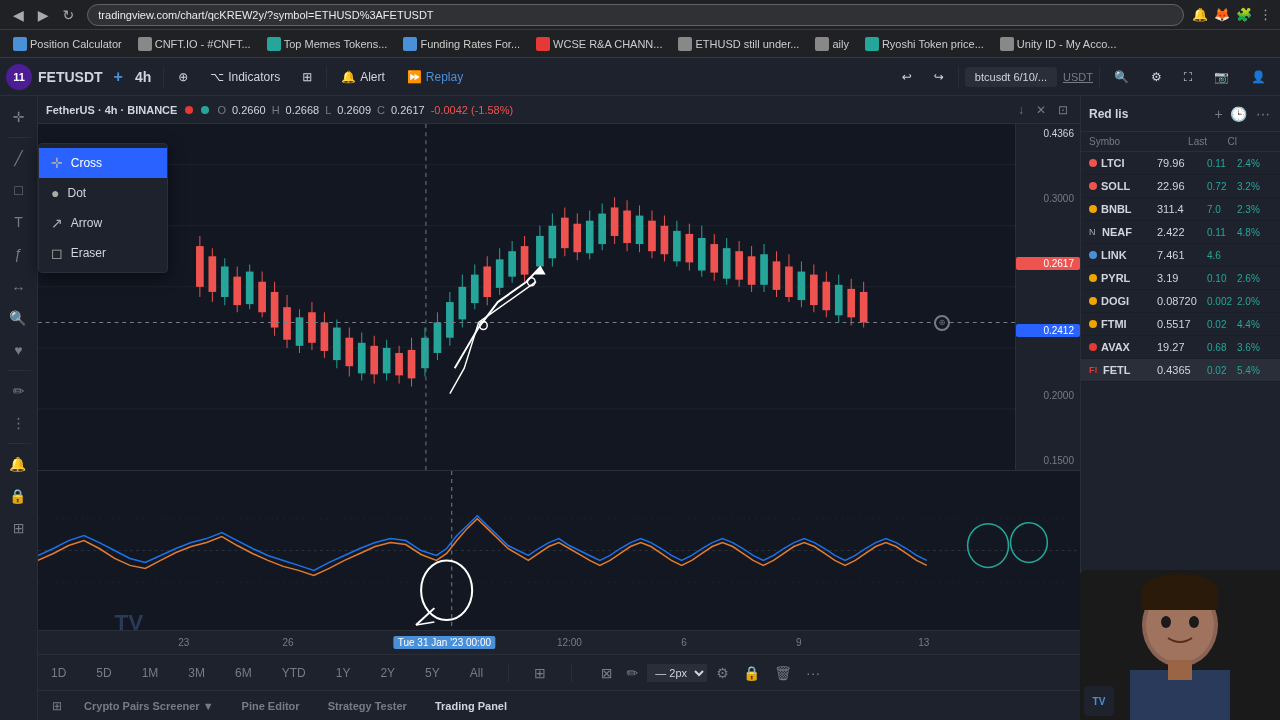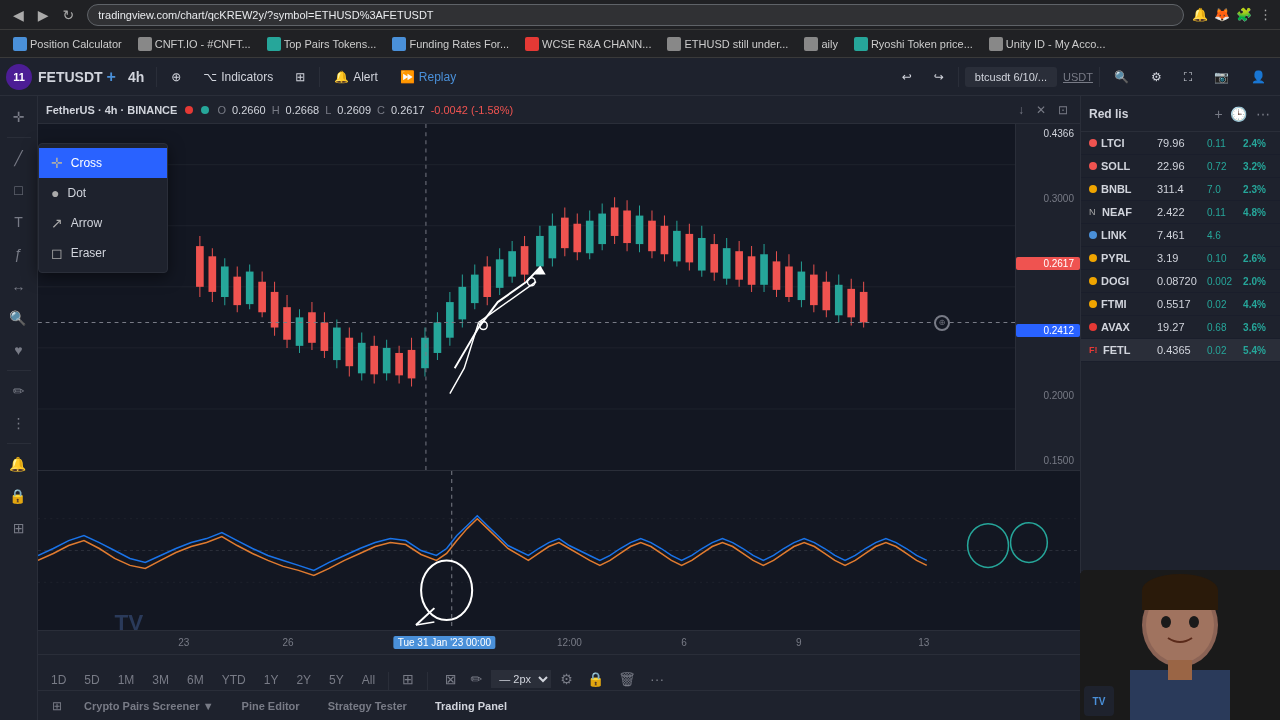--- a/index.html
+++ b/index.html
@@ -41,21 +41,21 @@
     .tv-top-bar {
       height: 38px;
       background: #1e222d;
       display: flex;
       align-items: center;
       padding: 0 6px;
       gap: 6px;
       border-bottom: 1px solid #2a2e39;
     }
     .tv-top-bar .avatar { width: 26px; height: 26px; border-radius: 50%; background: #4c1d95; display: flex; align-items: center; justify-content: center; font-size: 11px; font-weight: bold; color: #fff; flex-shrink: 0; }
-    .tv-symbol { font-size: 14px; font-weight: bold; color: #d1d4dc; display: flex; align-items: center; gap: 4px; cursor: pointer; }
+    .tv-symbol { font-size: 14px; font-weight: bold; color: #d1d4dc; display: flex; align-items: center; gap: 11px; cursor: pointer; }
     .tv-symbol .plus-icon { color: #4a90d9; font-size: 16px; }
     .tv-timeframe { background: none; border: none; color: #d1d4dc; font-size: 14px; font-weight: bold; cursor: pointer; padding: 3px 6px; border-radius: 3px; }
     .tv-sep { width: 1px; height: 20px; background: #2a2e39; }
     .tv-btn { display: flex; align-items: center; gap: 4px; background: none; border: none; color: #d1d4dc; font-size: 12px; cursor: pointer; padding: 4px 8px; border-radius: 3px; }
     .tv-btn.active { color: #4a90d9; }
     .tv-right { margin-left: auto; display: flex; align-items: center; gap: 6px; }
     .tv-account-btn { background: #2a2e39; border: none; color: #d1d4dc; font-size: 11px; padding: 4px 10px; border-radius: 3px; cursor: pointer; }
 
     
     .main-layout {
@@ -193,23 +193,23 @@
       border-top: 1px solid #2a2e39;
     }
     .time-label { position: absolute; transform: translateX(-50%); white-space: nowrap; }
     .time-label.current { background: #4a90d9; color: #fff; padding: 1px 4px; border-radius: 2px; }
 
     
     .bottom-toolbar {
       height: 36px;
       background: #1e222d;
       display: flex;
-      align-items: flex-end;
+      align-items: center;
       padding: 0 8px;
-      gap: 8px;
+      gap: 20px;
       border-top: 1px solid #2a2e39;
       flex-shrink: 0;
     }
     .bt-timeframe-btn {
       background: none; border: none; color: #787b86; font-size: 12px; cursor: pointer; padding: 3px 5px; border-radius: 3px;
     }
     .bt-sep { width: 1px; height: 18px; background: #2a2e39; }
     .bt-icon-btn { background: none; border: none; color: #787b86; font-size: 14px; cursor: pointer; padding: 3px 5px; }
 
     
@@ -264,21 +264,21 @@
       align-items: center;
       padding: 5px 8px;
       cursor: pointer;
       border-bottom: 1px solid #1a1e2b;
     }
     .wl-item.active { background: #2a2e39; }
     .wl-dot { width: 8px; height: 8px; border-radius: 50%; margin-right: 4px; flex-shrink: 0; }
     .wl-sym { flex: 1; font-size: 11px; font-weight: bold; color: #d1d4dc; }
     .wl-last { width: 50px; text-align: left; font-size: 11px; color: #d1d4dc; }
     .wl-chg { width: 30px; text-align: left; font-size: 10px; }
-    .wl-pct { width: 35px; text-align: center; font-size: 10px; font-weight: bold; }
+    .wl-pct { width: 35px; text-align: left; font-size: 10px; }
     .wl-pos { color: #26a69a; }
 
     
     .webcam-overlay {
       position: absolute;
       bottom: 0; right: 0;
       width: 200px; height: 150px;
       background: #000;
       border-top-left-radius: 6px;
       overflow: hidden;
@@ -318,21 +318,21 @@
   <div class="bookmark-item">
     <div class="bm-icon" style="background:#4a90d9;"></div>
     <span>Position Calculator</span>
   </div>
   <div class="bookmark-item">
     <div class="bm-icon" style="background:#888;"></div>
     <span>CNFT.IO - #CNFT...</span>
   </div>
   <div class="bookmark-item">
     <div class="bm-icon" style="background:#26a69a;"></div>
-    <span>Top Pairs Tokens...</span>
+    <span>Top Memes Tokens...</span>
   </div>
   <div class="bookmark-item">
     <div class="bm-icon" style="background:#4a90d9;"></div>
     <span>Funding Rates For...</span>
   </div>
   <div class="bookmark-item">
     <div class="bm-icon" style="background:#e53935;"></div>
     <span>WCSE R&amp;A CHANN...</span>
   </div>
   <div class="bookmark-item">
@@ -709,20 +709,26 @@
     </div>
   </div>
 
   <div class="right-panel">
     <div class="rp-header">
       <span class="rp-title">Red lis</span>
       <button class="rp-btn">+</button>
       <button class="rp-btn">🕒</button>
       <button class="rp-btn">⋯</button>
     </div>
+    <div class="rp-col-headers">
+      <span class="rp-col-sym">Symbo</span>
+      <span class="rp-col-last">Last</span>
+      <span class="rp-col-chg">Cl</span>
+      <span class="rp-col-pct"></span>
+    </div>
     <div class="watchlist">
 
       <div class="wl-item">
         <div class="wl-dot" style="background:#ef5350;"></div>
         <span class="wl-sym">LTCI</span>
         <span class="wl-last">79.96</span>
         <span class="wl-chg wl-pos">0.11</span>
         <span class="wl-pct wl-pos">2.4%</span>
       </div>
 

